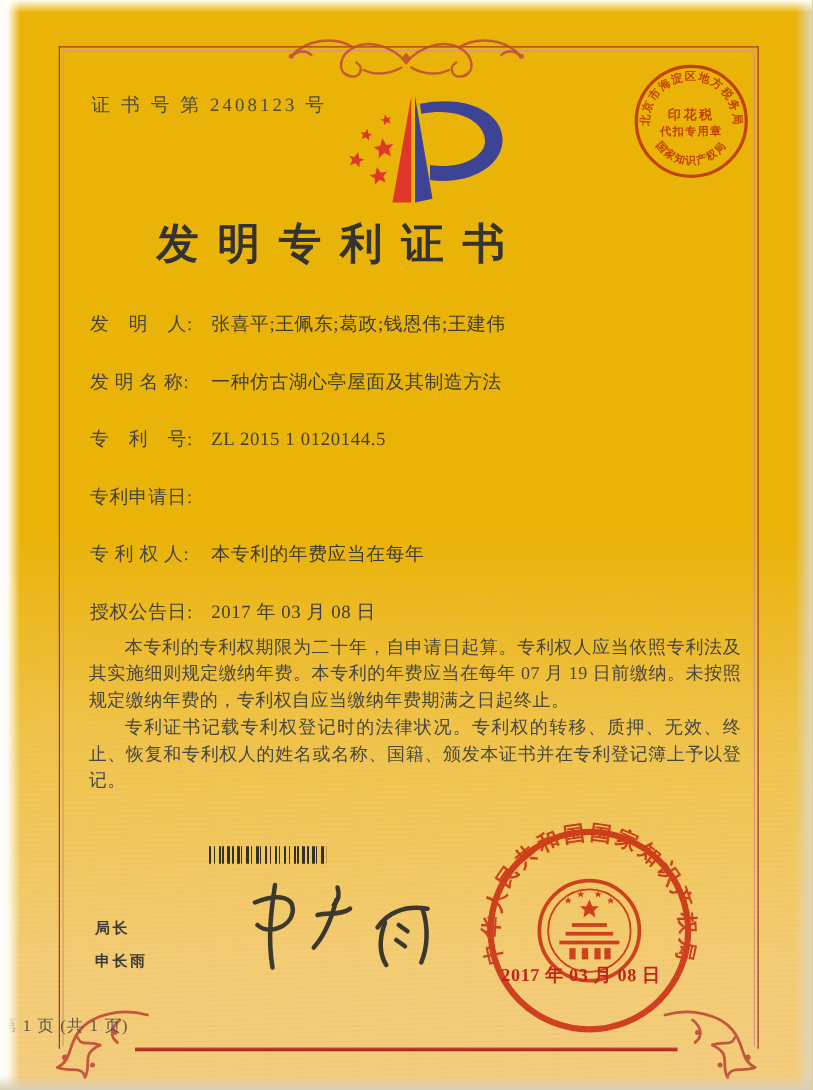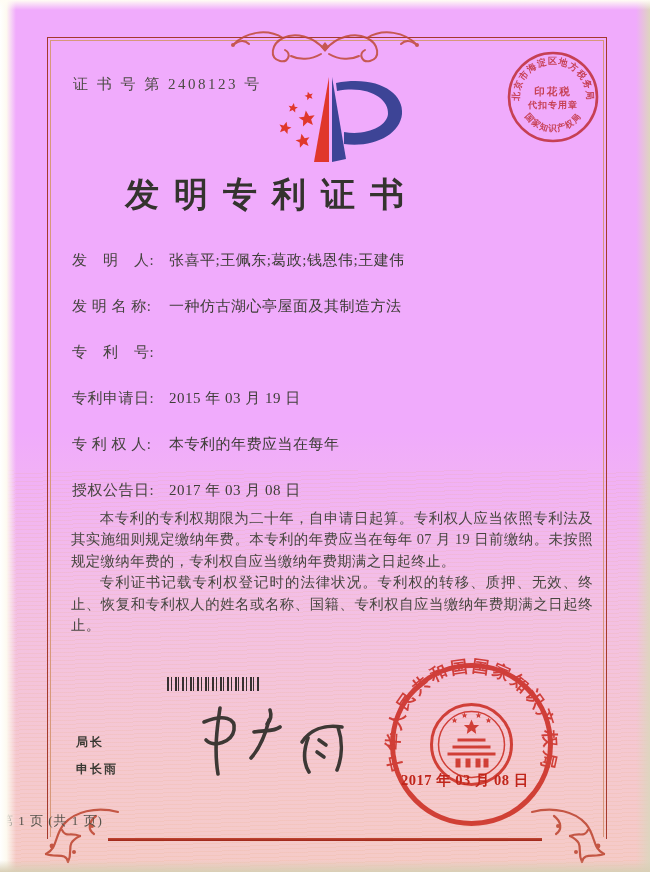--- a/index.html
+++ b/index.html
@@ -1,18 +1,18 @@
 <!DOCTYPE html>
 <html><head>
 <meta charset="utf-8">
 <style>
   html,body{margin:0;padding:0;background:#d8d4c8;}
   .page{
     position:relative;width:650px;height:872px;overflow:hidden;
-    background:#f0abfc;
+    background:#eab308;
     font-family:"Liberation Serif","DejaVu Serif",serif;
   }
   
   .edge-left{position:absolute;left:0;top:0;bottom:0;width:16px;
     background:linear-gradient(90deg,#ffffff 0%,#fdfaf0 40%,rgba(249,245,231,0) 100%);z-index:6;pointer-events:none;}
   .edge-right{position:absolute;right:0;top:0;bottom:0;width:14px;
     background:linear-gradient(270deg,#ded5bf 0%,rgba(249,245,231,0) 100%);z-index:6;pointer-events:none;}
   .edge-bottom{position:absolute;left:0;right:0;bottom:0;height:12px;
     background:linear-gradient(0deg,#d9cfb6 0%,rgba(249,245,231,0) 100%);z-index:6;pointer-events:none;}
   .edge-top{position:absolute;left:0;right:0;top:0;height:10px;
@@ -131,38 +131,38 @@
     <div class="field-row">
       <span class="field-label">发　明　人:</span>
       <span class="field-value">张喜平;王佩东;葛政;钱恩伟;王建伟</span>
     </div>
     <div class="field-row">
       <span class="field-label">发 明 名 称:</span>
       <span class="field-value">一种仿古湖心亭屋面及其制造方法</span>
     </div>
     <div class="field-row">
       <span class="field-label">专　利　号:</span>
+      <span class="field-value">ZL 2015 1 0120144.5</span>
     </div>
     <div class="field-row">
       <span class="field-label">专利申请日:</span>
-      <span class="field-value">2015 年 03 月 19 日</span>
     </div>
     <div class="field-row">
       <span class="field-label">专 利 权 人:</span>
       <span class="field-value">本专利的年费应当在每年</span>
     </div>
     <div class="field-row">
       <span class="field-label">授权公告日:</span>
       <span class="field-value">2017 年 03 月 08 日</span>
     </div>
   </div>
 
   <div class="paras">
     <p>本专利的专利权期限为二十年，自申请日起算。专利权人应当依照专利法及其实施细则规定缴纳年费。本专利的年费应当在每年 07 月 19 日前缴纳。未按照规定缴纳年费的，专利权自应当缴纳年费期满之日起终止。</p>
-    <p>专利证书记载专利权登记时的法律状况。专利权的转移、质押、无效、终止、恢复和专利权人的姓名或名称、国籍、专利权自应当缴纳年费期满之日起终止。</p>
+    <p>专利证书记载专利权登记时的法律状况。专利权的转移、质押、无效、终止、恢复和专利权人的姓名或名称、国籍、颁发本证书并在专利登记簿上予以登记。</p>
   </div>
 
   <div class="barcode"></div>
 
   <div class="duty">
     <div>局长</div>
     <div>申长雨</div>
   </div>
 
   <svg class="signature" width="160" height="95" viewBox="0 0 160 95">

